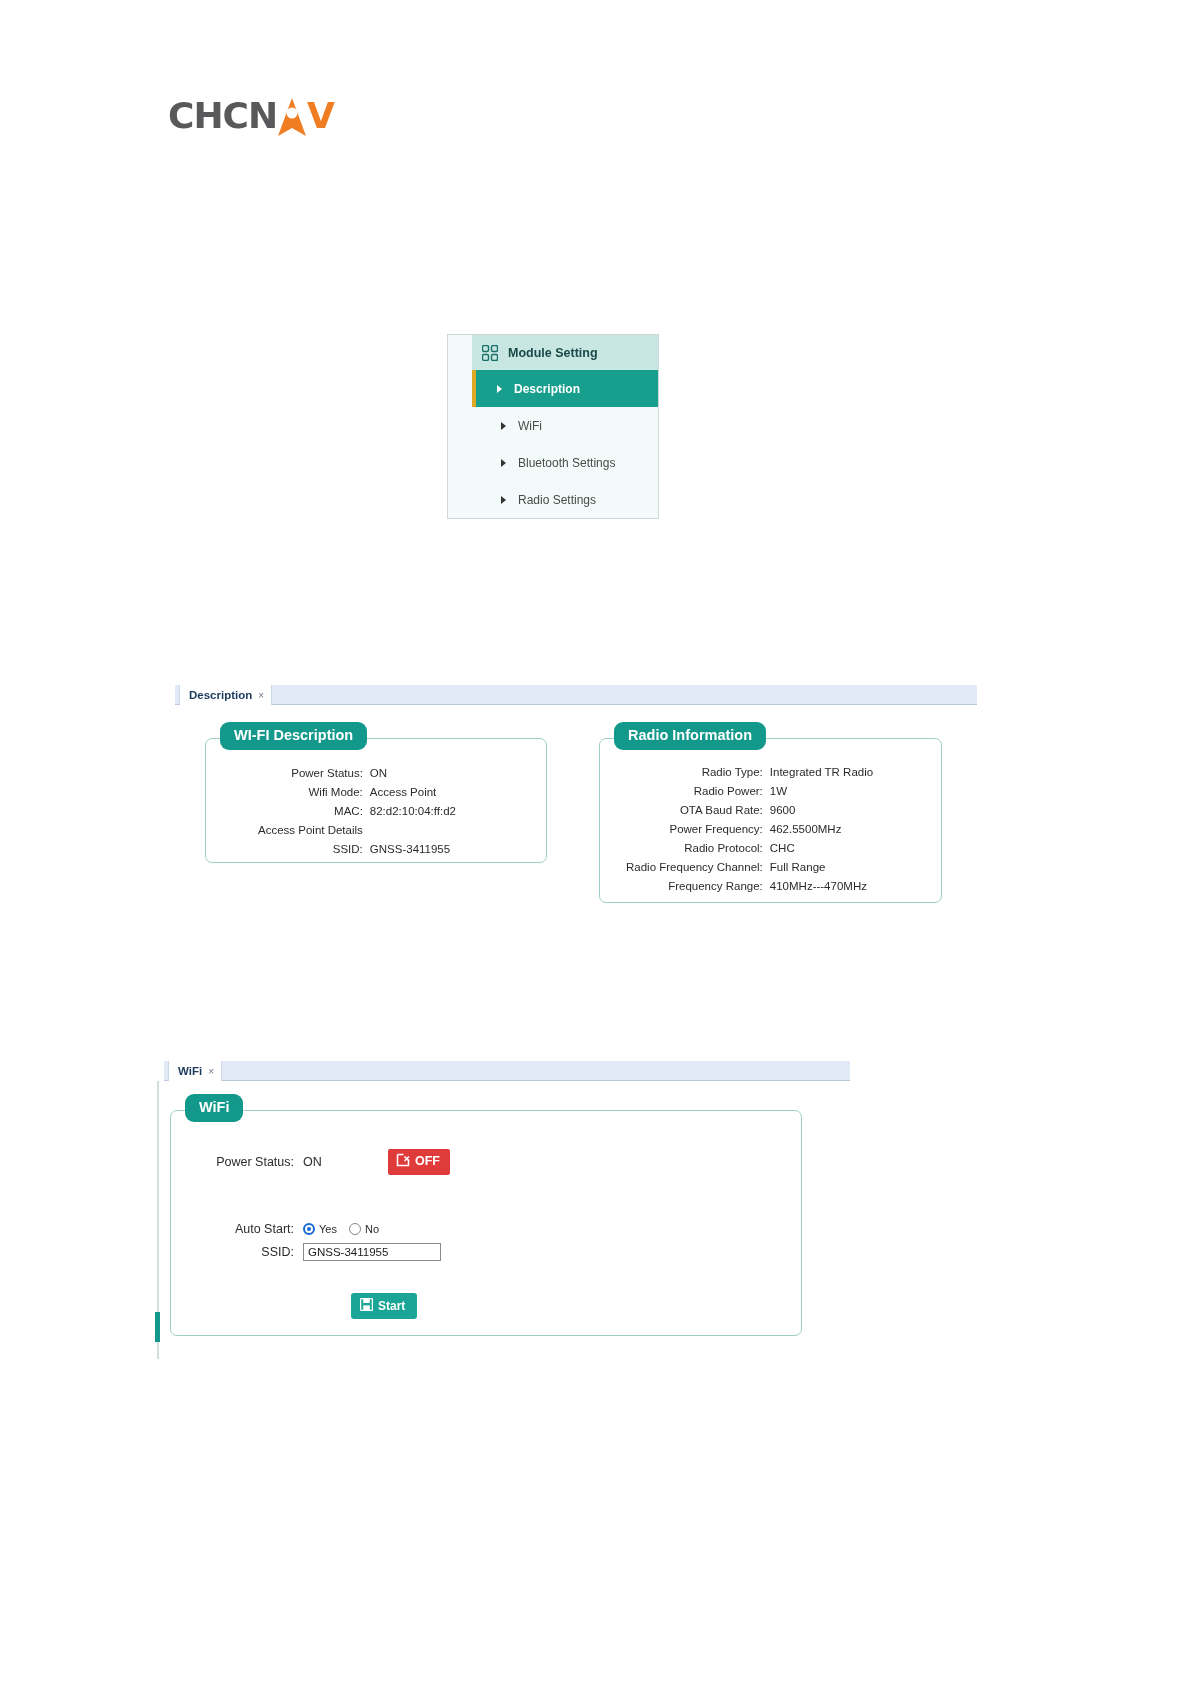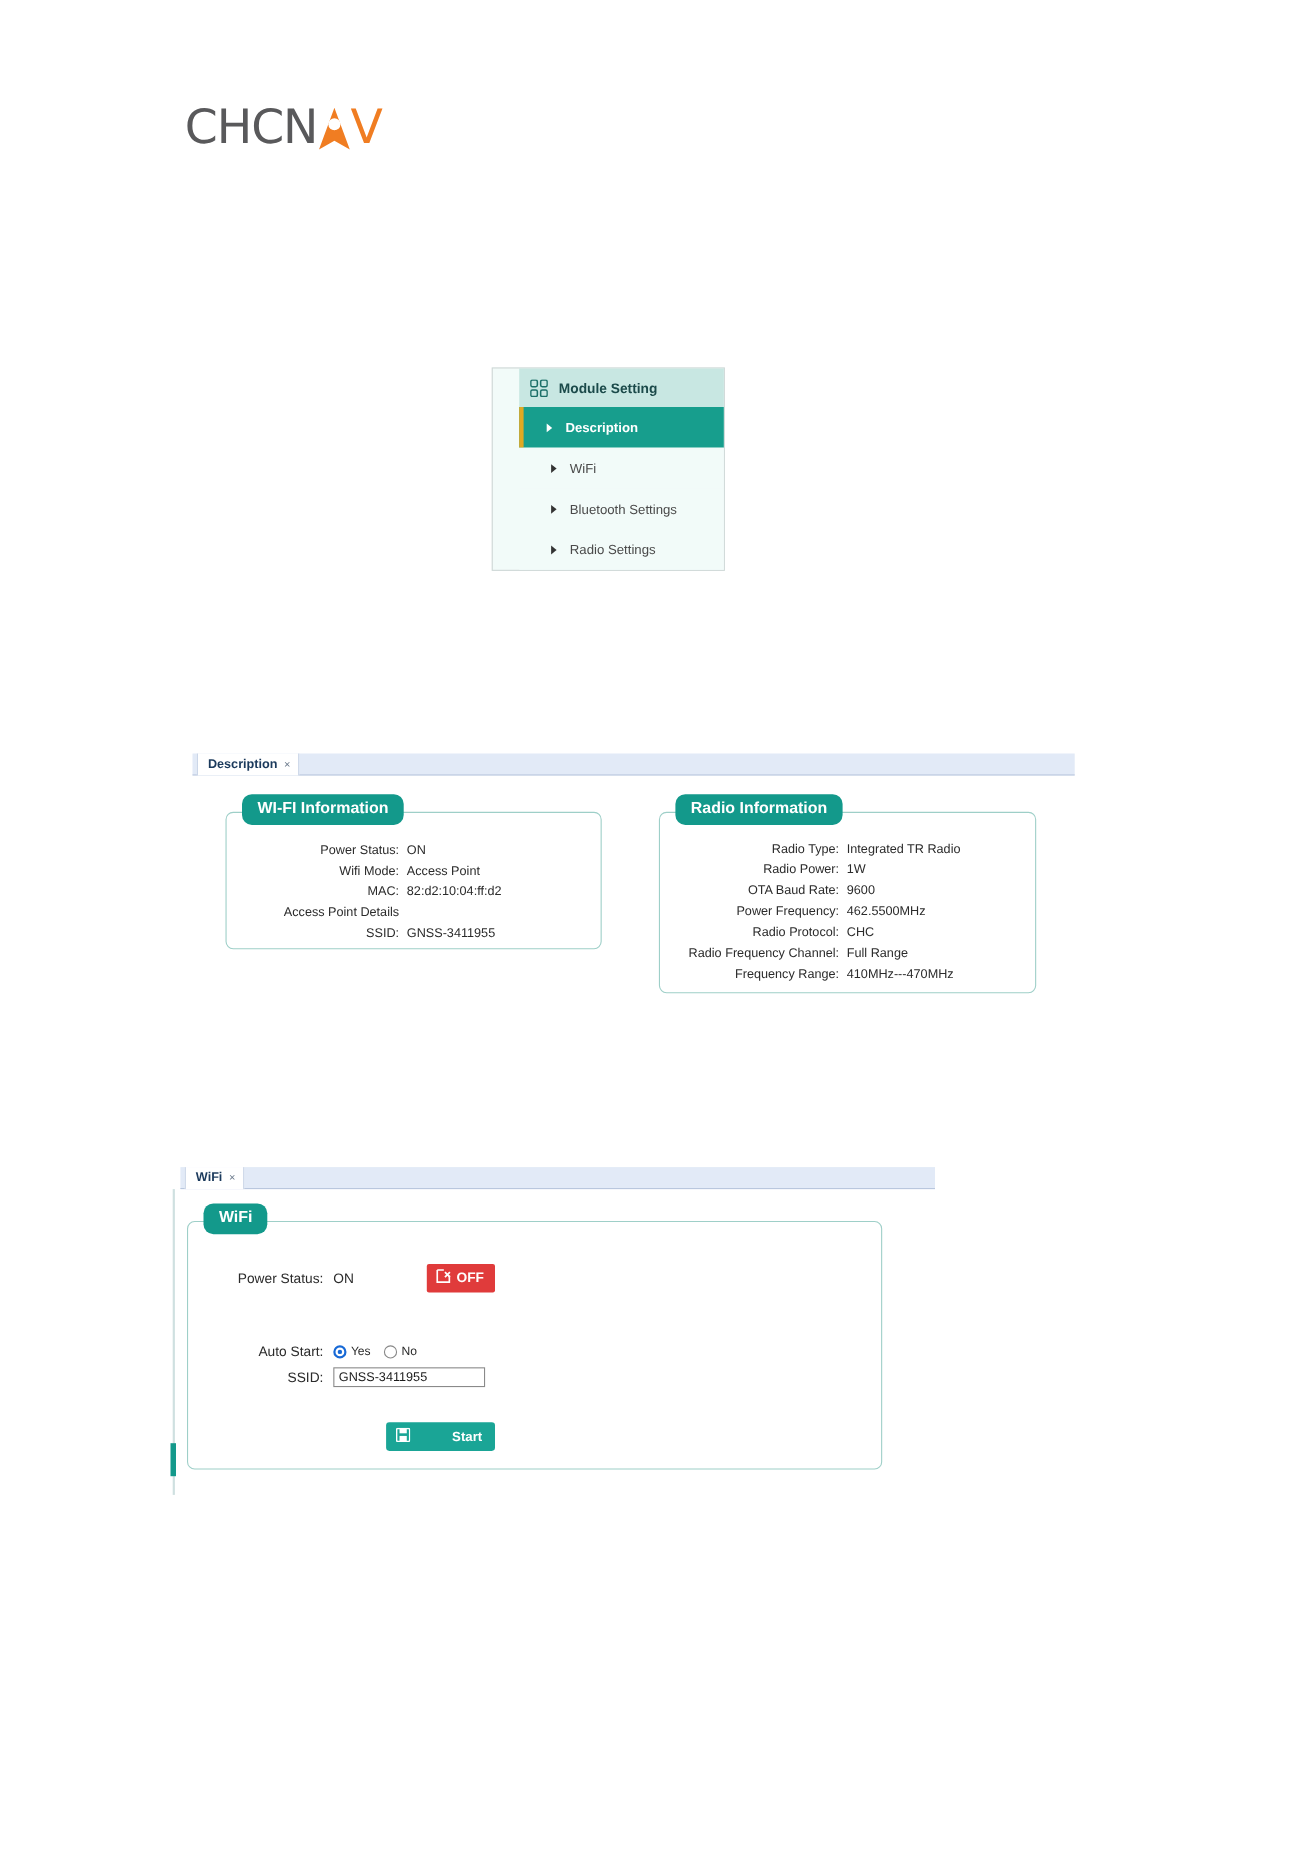--- a/index.html
+++ b/index.html
@@ -20,22 +20,22 @@
   #logo {
     position: absolute;
     left: 168px;
     top: 93px;
     display: flex;
     align-items: center;
     height: 46px;
   }
   #logo .logo-text {
     font-family: "DejaVu Sans", sans-serif;
-    font-size: 43px;
-    font-weight: 400;
+    font-size: 36px;
+    font-weight: 700;
     letter-spacing: -1px;
     color: #59595b;
     line-height: 1;
   }
   #logo .logo-accent {
     color: #f07d22;
   }
   #logo .logo-pin {
     position: relative;
     display: inline-block;
@@ -211,21 +211,20 @@
   .btn-start {
     display: inline-flex;
     align-items: center;
     background: #1aa596;
     color: #ffffff;
     font-size: 12px;
     font-weight: bold;
     padding: 5px 12px 6px 9px;
     border-radius: 3px;
     line-height: 1;
-    gap: 33px;
   }
   .btn-start svg { margin-right: 5px; }
   .radio-opt {
     display: inline-flex;
     align-items: center;
     margin-right: 12px;
     font-size: 11px;
   }
   .radio-dot {
     width: 12px; height: 12px;
@@ -320,21 +319,21 @@
 </div>
 
 <div class="tabstrip" style="left:175px; top:685px; width:802px;">
   <div class="tab">
     <span>Description</span>
     <span class="tab-close">×</span>
   </div>
 </div>
 
 <div class="card" style="left:205px; top:738px; width:342px; height:125px;">
-  <div class="card-legend">WI-FI Information</div>
+  <div class="card-legend">WI-FI Description</div>
   <table class="info-table" style="position:absolute; left:52px; top:24px;">
     <tbody>
         <tr>
       <td class="lbl">Power Status:</td>
       <td class="val">ON</td>
     </tr>
     <tr>
       <td class="lbl">Wifi Mode:</td>
       <td class="val">Access Point</td>
     </tr>

